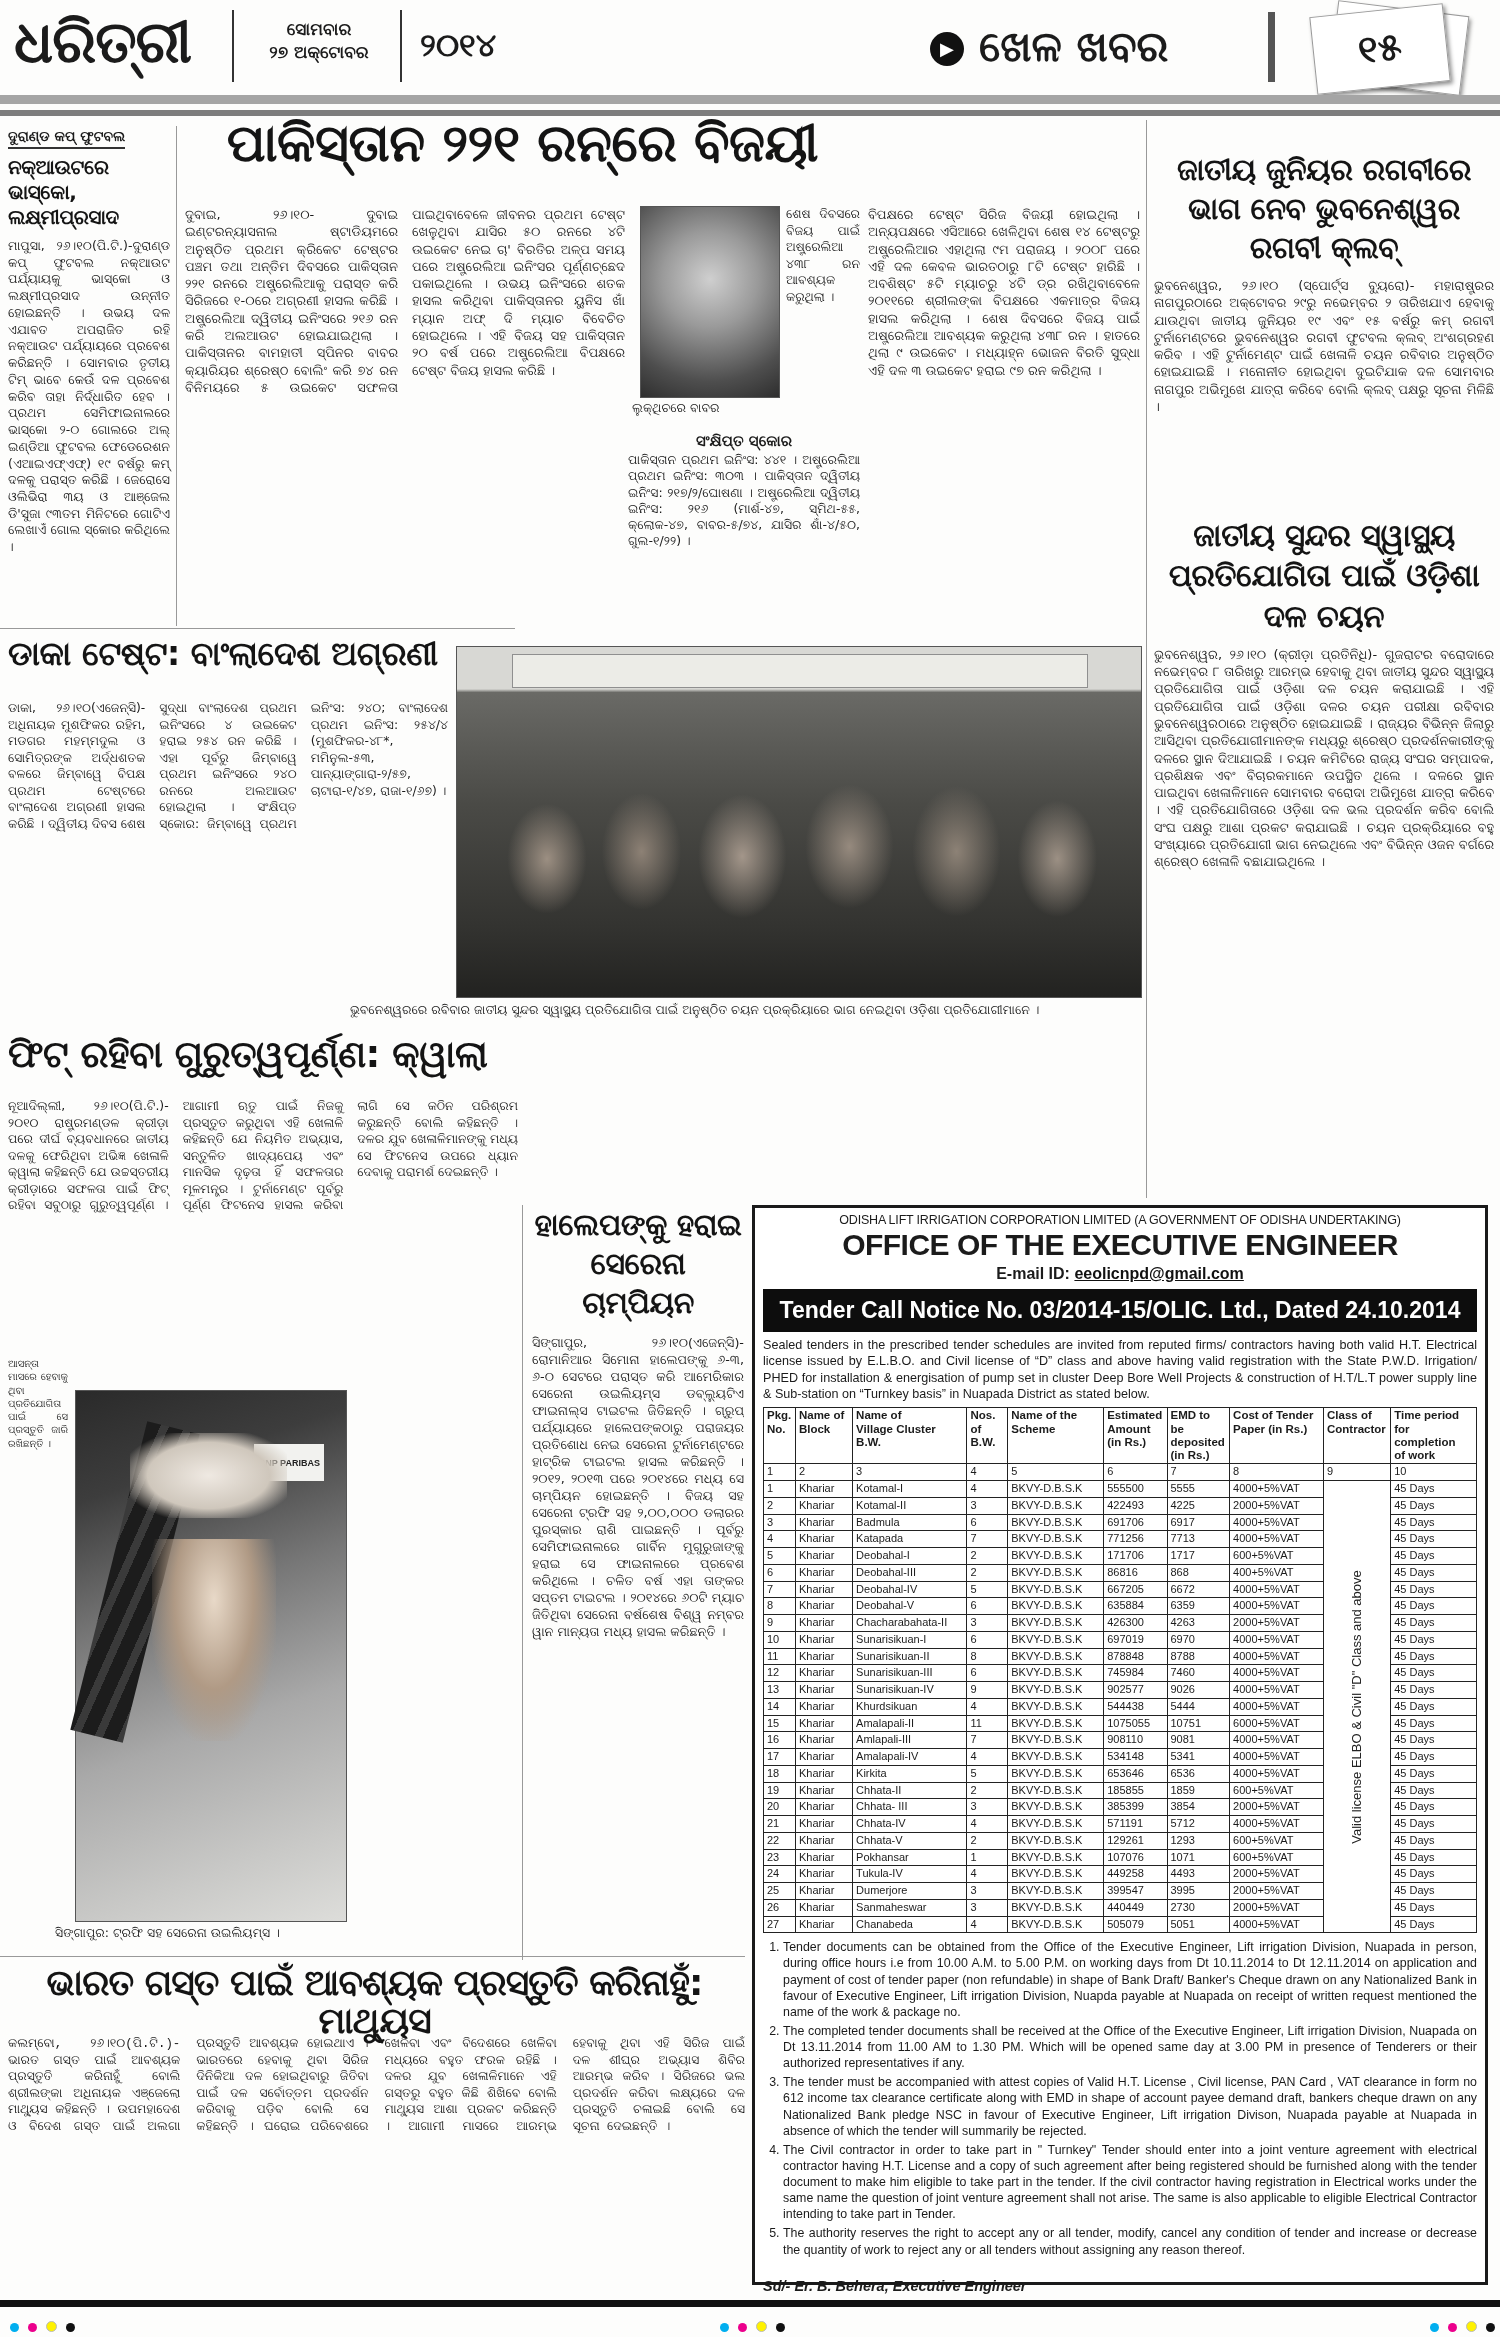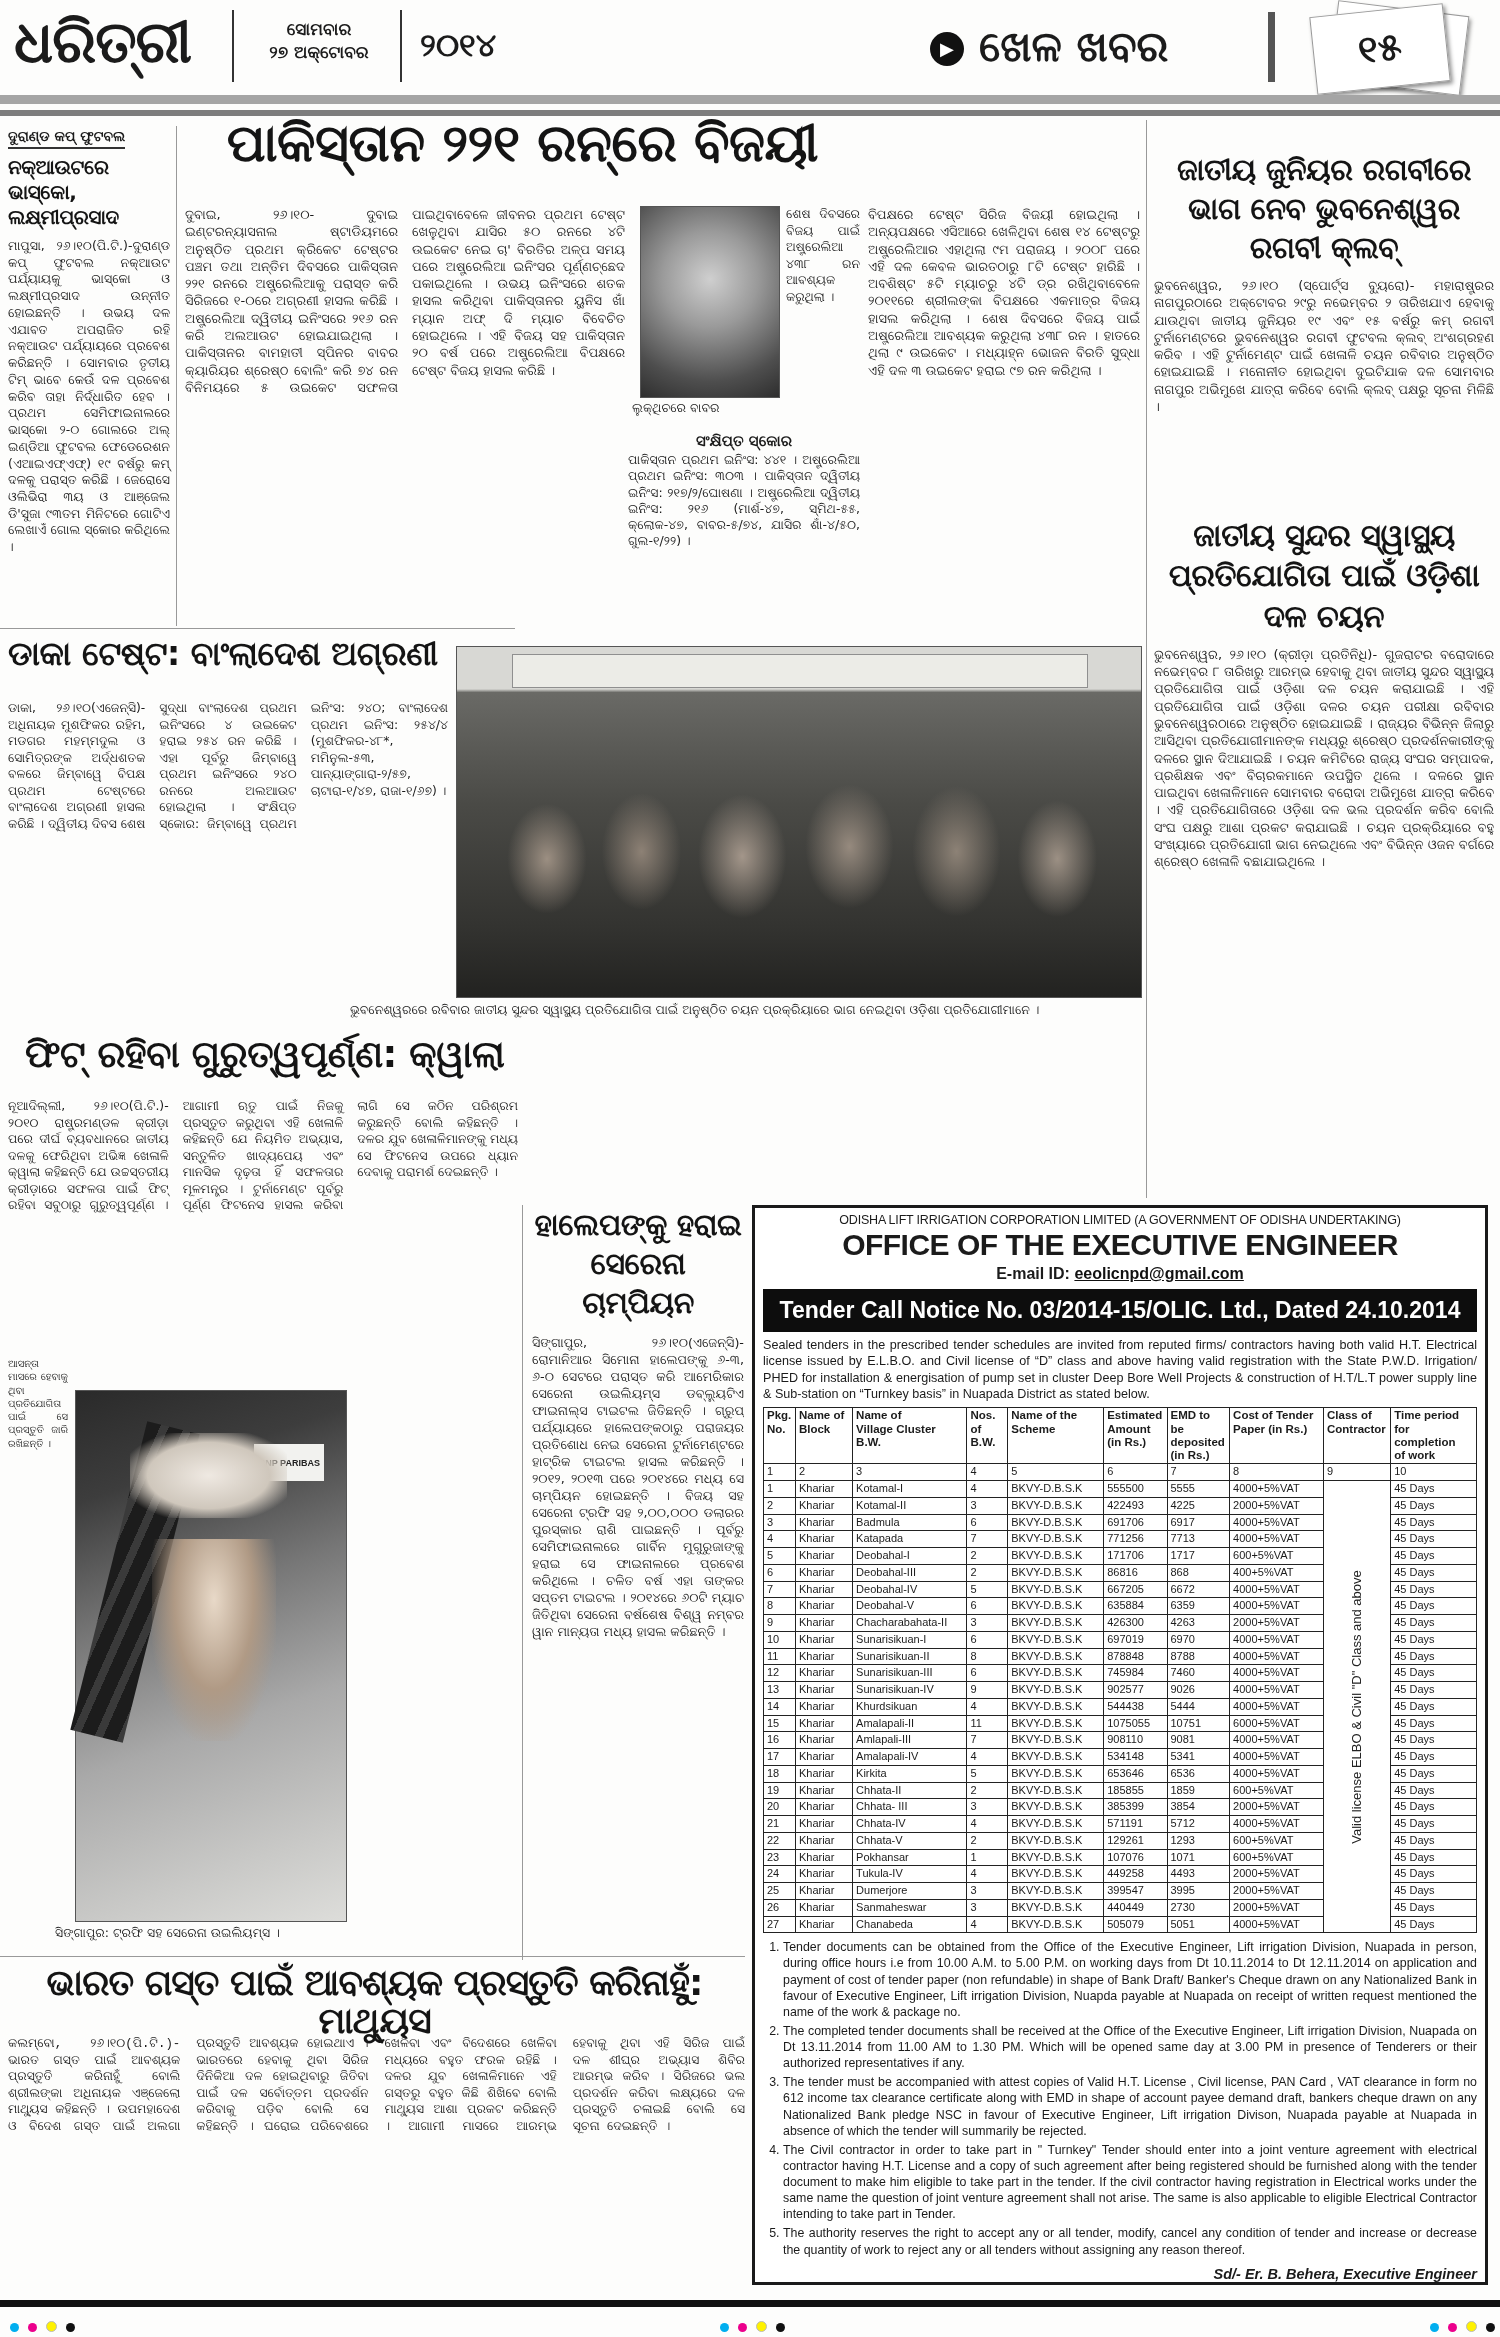--- a/index.html
+++ b/index.html
@@ -35,21 +35,21 @@
   #tender .intro{font-size:12.6px;line-height:1.3;text-align:justify;}
   table.tnd{border-collapse:collapse;width:100%;margin-top:5px;font-size:11px;padding-left:6px;}
   table.tnd th,table.tnd td{border:1.4px solid #222;padding:1px 3px;vertical-align:top;}
   table.tnd th{font-weight:bold;text-align:left;white-space:pre-line;font-size:11.5px;line-height:1.15;}
   table.tnd td{line-height:1.25;}
   td.classcell{position:relative;}
   .rot{position:absolute;top:50%;left:50%;transform:translate(-50%,-50%) rotate(-90deg);
        white-space:nowrap;font-size:13px;color:#222;}
   #tender ol{margin:6px 0 0 0;padding-left:20px;font-size:12.4px;line-height:1.3;text-align:justify;}
   #tender ol li{margin-bottom:3px;}
-  .sig{font-size:14.5px;font-weight:bold;font-style:italic;text-align:right;margin-top:8px;}
+  .sig{font-size:14.5px;font-weight:bold;font-style:italic;margin-top:20px;}
   .score-head{font-size:15px;font-weight:800;text-align:center;margin-bottom:2px;}
   .score-body{font-size:12.5px;line-height:1.3;text-align:justify;}
   .kicker{font-size:14px;font-weight:bold;border-bottom:2px solid #333;display:inline-block;padding-bottom:2px;}
   .regdot{display:inline-block;width:9px;height:9px;border-radius:50%;margin-right:4px;}
 </style>
 </head>
 <body>
 
 <div id="page">
 
@@ -124,21 +124,21 @@
     <div style="position:absolute;left:4%;top:22%;width:92%;height:70%;background:
         radial-gradient(ellipse 9% 32% at 10% 55%,#9c8f82 0%,rgba(60,55,50,0) 70%),
         radial-gradient(ellipse 9% 34% at 25% 52%,#8d8175 0%,rgba(60,55,50,0) 70%),
         radial-gradient(ellipse 10% 36% at 41% 54%,#a3968a 0%,rgba(60,55,50,0) 70%),
         radial-gradient(ellipse 10% 36% at 58% 50%,#968a7e 0%,rgba(60,55,50,0) 70%),
         radial-gradient(ellipse 10% 38% at 75% 52%,#8d8276 0%,rgba(60,55,50,0) 70%),
         radial-gradient(ellipse 9% 34% at 91% 55%,#9c9084 0%,rgba(60,55,50,0) 70%);"></div>
   </div>
   <div class="abs caption" style="left:350px;top:1002px;width:792px;">ଭୁବନେଶ୍ୱରରେ ରବିବାର ଜାତୀୟ ସୁନ୍ଦର ସ୍ୱାସ୍ଥ୍ୟ ପ୍ରତିଯୋଗିତା ପାଇଁ ଅନୁଷ୍ଠିତ ଚୟନ ପ୍ରକ୍ରିୟାରେ ଭାଗ ନେଇଥିବା ଓଡ଼ିଶା ପ୍ରତିଯୋଗୀମାନେ ।</div>
 
-  <div class="abs headline" style="left:8px;top:1036px;width:512px;font-size:37px;line-height:1.05;margin-left:17px;">ଫିଟ୍ ରହିବା ଗୁରୁତ୍ୱପୂର୍ଣ୍ଣ: କ୍ୱାଲା</div>
+  <div class="abs headline" style="left:8px;top:1036px;width:512px;font-size:37px;line-height:1.05;">ଫିଟ୍ ରହିବା ଗୁରୁତ୍ୱପୂର୍ଣ୍ଣ: କ୍ୱାଲା</div>
   <div class="abs body-txt cols3" style="left:8px;top:1098px;width:510px;height:286px;overflow:hidden;font-size:12.4px;">ନୂଆଦିଲ୍ଲୀ, ୨୬।୧୦(ପି.ଟି.)- ୨୦୧୦ ରାଷ୍ଟ୍ରମଣ୍ଡଳ କ୍ରୀଡ଼ା ପରେ ଦୀର୍ଘ ବ୍ୟବଧାନରେ ଜାତୀୟ ଦଳକୁ ଫେରିଥିବା ଅଭିଜ୍ଞ ଖେଳାଳି କ୍ୱାଲା କହିଛନ୍ତି ଯେ ଉଚ୍ଚସ୍ତରୀୟ କ୍ରୀଡ଼ାରେ ସଫଳତା ପାଇଁ ଫିଟ୍ ରହିବା ସବୁଠାରୁ ଗୁରୁତ୍ୱପୂର୍ଣ୍ଣ । ଆଗାମୀ ଋତୁ ପାଇଁ ନିଜକୁ ପ୍ରସ୍ତୁତ କରୁଥିବା ଏହି ଖେଳାଳି କହିଛନ୍ତି ଯେ ନିୟମିତ ଅଭ୍ୟାସ, ସନ୍ତୁଳିତ ଖାଦ୍ୟପେୟ ଏବଂ ମାନସିକ ଦୃଢ଼ତା ହିଁ ସଫଳତାର ମୂଳମନ୍ତ୍ର । ଟୁର୍ନାମେଣ୍ଟ ପୂର୍ବରୁ ପୂର୍ଣ୍ଣ ଫିଟନେସ ହାସଲ କରିବା ଲାଗି ସେ କଠିନ ପରିଶ୍ରମ କରୁଛନ୍ତି ବୋଲି କହିଛନ୍ତି । ଦଳର ଯୁବ ଖେଳାଳିମାନଙ୍କୁ ମଧ୍ୟ ସେ ଫିଟନେସ ଉପରେ ଧ୍ୟାନ ଦେବାକୁ ପରାମର୍ଶ ଦେଇଛନ୍ତି ।</div>
   <div class="abs body-txt" style="left:8px;top:1357px;width:60px;height:525px;overflow:hidden;font-size:10px;">ଆସନ୍ତା ମାସରେ ହେବାକୁ ଥିବା ପ୍ରତିଯୋଗିତା ପାଇଁ ସେ ପ୍ରସ୍ତୁତି ଜାରି ରଖିଛନ୍ତି ।</div>
 
   <div class="abs photo" style="left:75px;top:1390px;width:270px;height:530px;background:
       linear-gradient(160deg,#2a2a2a 0%,#3d3d3d 18%,#777 40%,#a9a9a9 62%,#c9c9c7 85%,#ddddda 100%);">
     <div style="position:absolute;left:12%;top:6%;width:20%;height:60%;background:repeating-linear-gradient(100deg,#1c1c1c 0 14px,#3a3a3a 14px 22px);transform:rotate(14deg);"></div>
     <div style="position:absolute;right:8%;top:10%;width:26%;height:7%;background:#f2f2ef;color:#222;font-size:9px;font-weight:bold;font-family:'Liberation Sans',sans-serif;display:flex;align-items:center;justify-content:center;">BNP PARIBAS</div>
     <div style="position:absolute;left:28%;top:28%;width:46%;height:38%;background:radial-gradient(ellipse at 50% 30%,#e8d9c8 0%,#b09a85 45%,rgba(80,70,60,0) 75%);"></div>
     <div style="position:absolute;left:20%;top:8%;width:58%;height:16%;background:radial-gradient(ellipse at 50% 50%,#efe9e2 0%,#cfc7bc 55%,rgba(120,110,100,0) 80%);"></div>
   </div>

